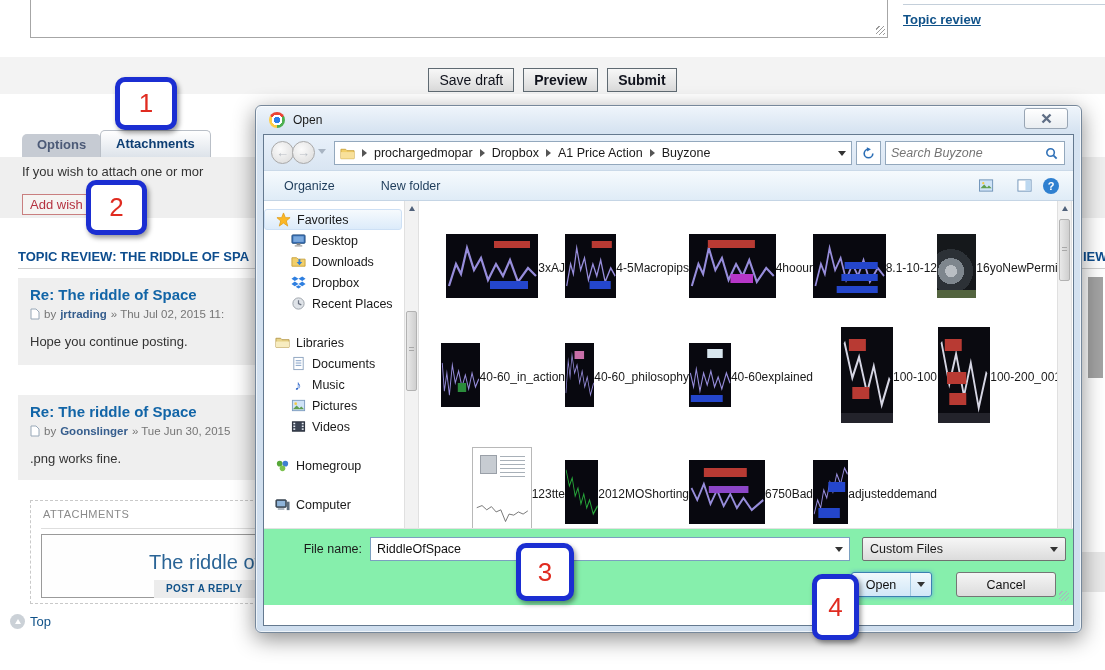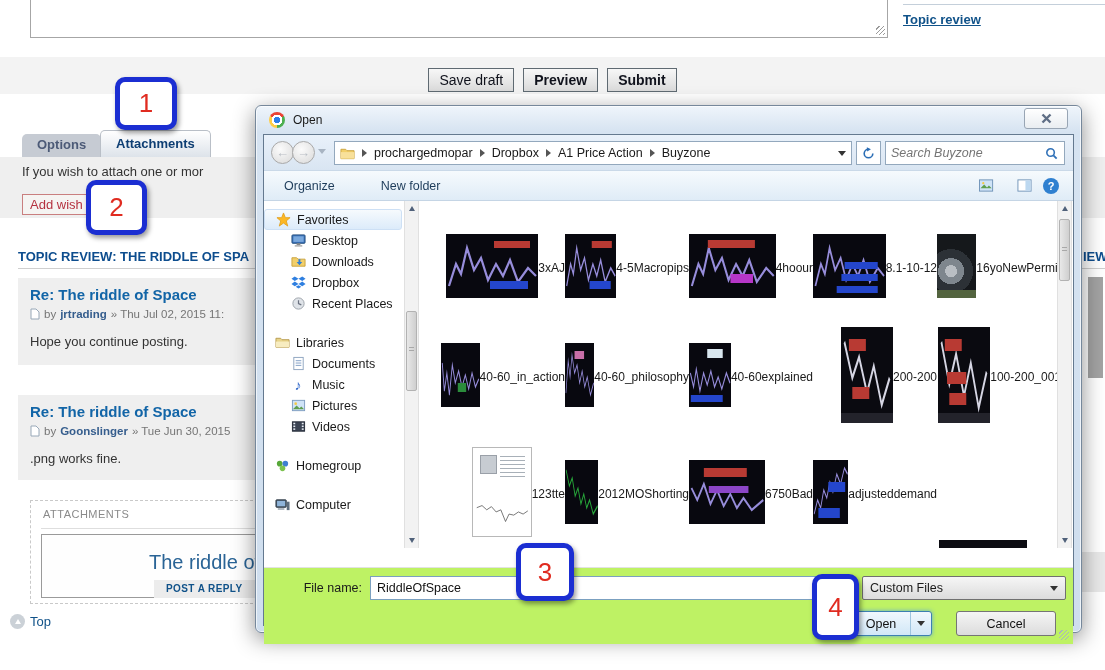--- a/index.html
+++ b/index.html
@@ -153,21 +153,21 @@
   .thumb[data-kind="doc"] { width:60px; height:90px; background:#fff; border:1px solid #b8b8b8; }
   .thumb[data-kind="doc"] .tl { stroke:#555; stroke-width:1.4; }
   .thumb[data-kind="doc"] svg { position:absolute; left:2px; bottom:6px; width:54px; height:34px; }
   .thumb[data-kind="doc"]::before { content:""; position:absolute; top:7px; left:7px; width:15px; height:17px;
     background:#c7ccd2; border:1px solid #9aa0a8; }
   .thumb[data-kind="doc"]::after { content:""; position:absolute; top:8px; left:27px; right:6px; height:24px;
     background:repeating-linear-gradient(#a8b0b8 0 1px, transparent 1px 4px); }
   #files-scroll { right:1px; top:0; width:15px; height:100%; }
   #row4-sliver { left:675px; top:339px; width:88px; height:8px; background:#0c0c12; }
 
-  #dlg-bottombar { left:0; top:432px; width:809px; height:77px; background:#bef264;
+  #dlg-bottombar { left:0; top:393px; width:809px; height:77px; background:#86efac;
     border-top:1px solid #e2e2e2; }
   #fn-label { left:0; top:13px; width:98px; text-align:right; font-size:12.5px; color:#1a1a1a; }
   #fn-combo { left:106px; top:8px; width:480px; height:24px; background:#fff; border:1px solid #7ba0c0;
     display:flex; align-items:center; padding:0 6px; }
   #fn-input { border:none; outline:none; flex:1; font-size:12.5px; color:#111;
     font-family:"Liberation Sans",sans-serif; background:transparent; min-width:0; }
   .combo-arrow { width:0; height:0; border-left:4px solid transparent; border-right:4px solid transparent;
     border-top:5px solid #333; }
   #type-combo { left:598px; top:8px; width:204px; height:24px;
     background:linear-gradient(#f6f6f6,#dcdcdc); border:1px solid #707070; border-radius:2px;
@@ -557,21 +557,21 @@
               <div class="fname">40-60explained</div>
             </div>
             <div class="cell">
               <div class="thumb" data-kind="phone">
                 <svg viewBox="0 0 92 64" preserveAspectRatio="none">
                     <polyline class="tl" points="6,10 20,34 32,20 46,44 58,26 72,52 86,34"></polyline>
                     <rect class="rr" x="14" y="8" width="30" height="8"></rect>
                     <rect class="rr" x="20" y="40" width="30" height="8"></rect>
                   </svg>
               </div>
-              <div class="fname">200-200</div>
+              <div class="fname">100-100</div>
             </div>
 
             <div class="cell">
               <div class="thumb" data-kind="phone">
                 <svg viewBox="0 0 92 64" preserveAspectRatio="none">
                     <polyline class="tl" points="6,10 20,38 32,18 46,46 58,24 72,54 86,30"></polyline>
                     <rect class="rr" x="12" y="8" width="30" height="8"></rect>
                     <rect class="rr" x="16" y="30" width="34" height="8"></rect>
                     <rect class="rr" x="20" y="44" width="30" height="8"></rect>
                   </svg>

